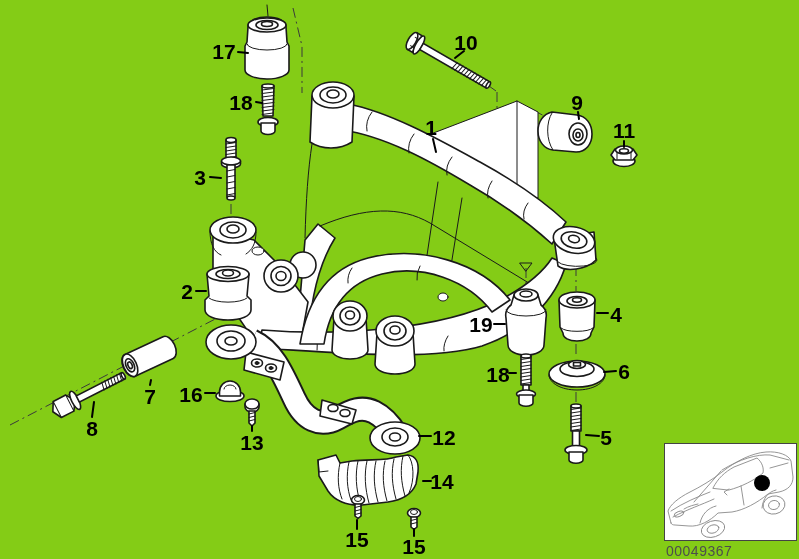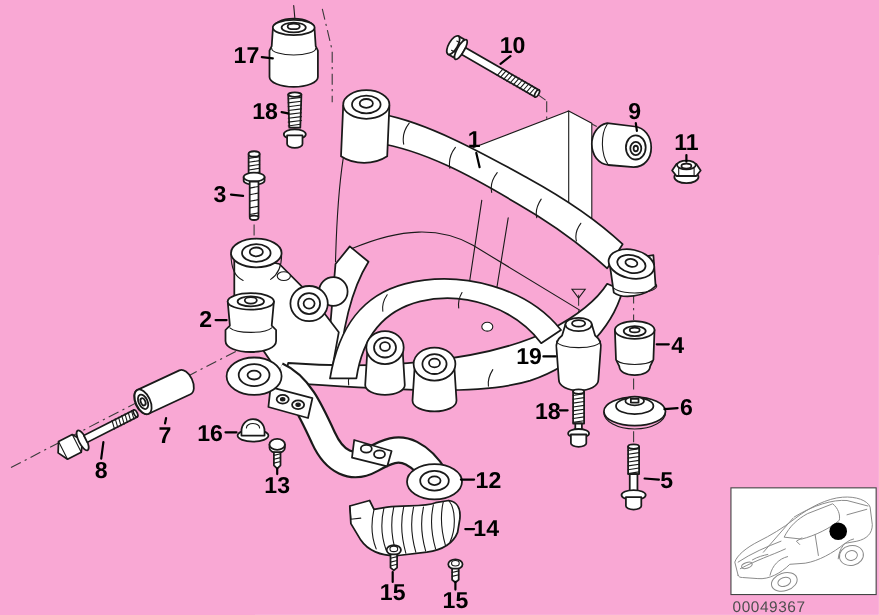--- a/index.html
+++ b/index.html
@@ -1,16 +1,16 @@
 <!DOCTYPE html>
 <html><head>
 <meta charset="utf-8">
 <style>
   html,body{margin:0;padding:0;background:#fff;}
-  .stage{position:relative;width:799px;height:559px;background:#f9a8d4;overflow:hidden;
+  .stage{position:relative;width:799px;height:559px;background:#84cc16;overflow:hidden;
          font-family:"Liberation Sans", sans-serif;}
   svg{display:block;}
   .fw{fill:#fff;stroke:#1a1a1a;stroke-width:1.6;stroke-linejoin:round;stroke-linecap:round;}
   .dt{fill:none;stroke:#1a1a1a;stroke-width:1;stroke-linecap:round;}
   .dd{fill:none;stroke:#3a3a3a;stroke-width:1;stroke-dasharray:10 4 2 4;}
   .leader{fill:none;stroke:#000;stroke-width:2;stroke-linecap:round;}
   .callout{font:bold 21px "Liberation Sans", sans-serif;fill:#000;text-anchor:middle;}
   .bandA{fill:none;stroke:#1a1a1a;stroke-width:25;stroke-linecap:butt;stroke-linejoin:round;}
   .bandB{fill:none;stroke:#fff;stroke-width:21;stroke-linecap:butt;stroke-linejoin:round;}
   .car{fill:none;stroke:#8a8a8a;stroke-width:0.9;stroke-linejoin:round;stroke-linecap:round;}

